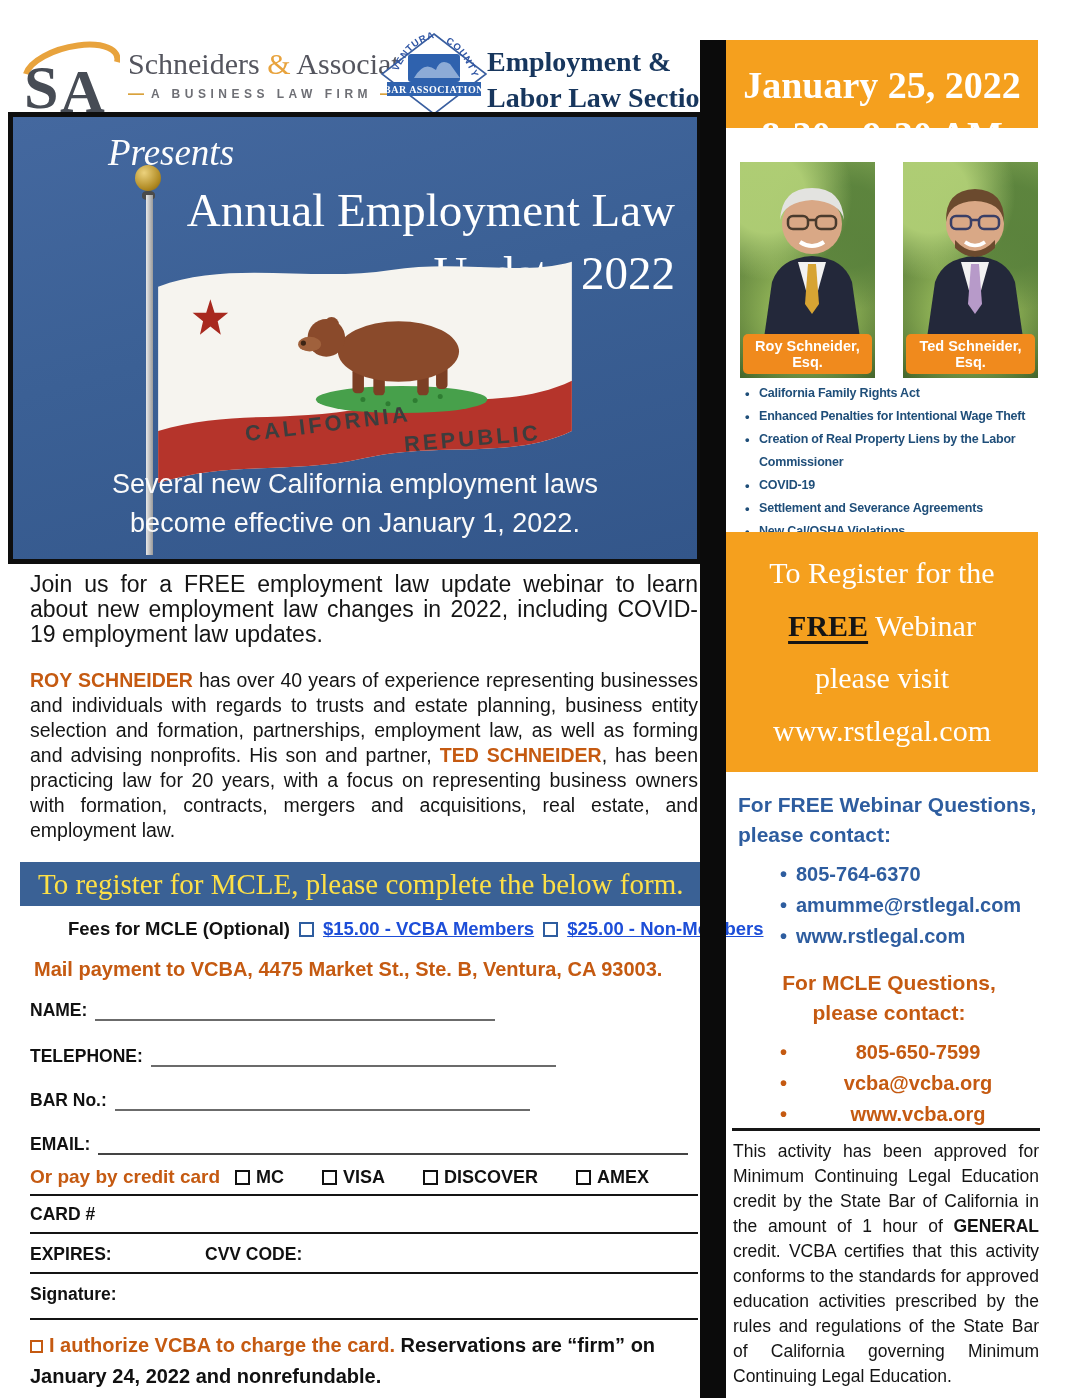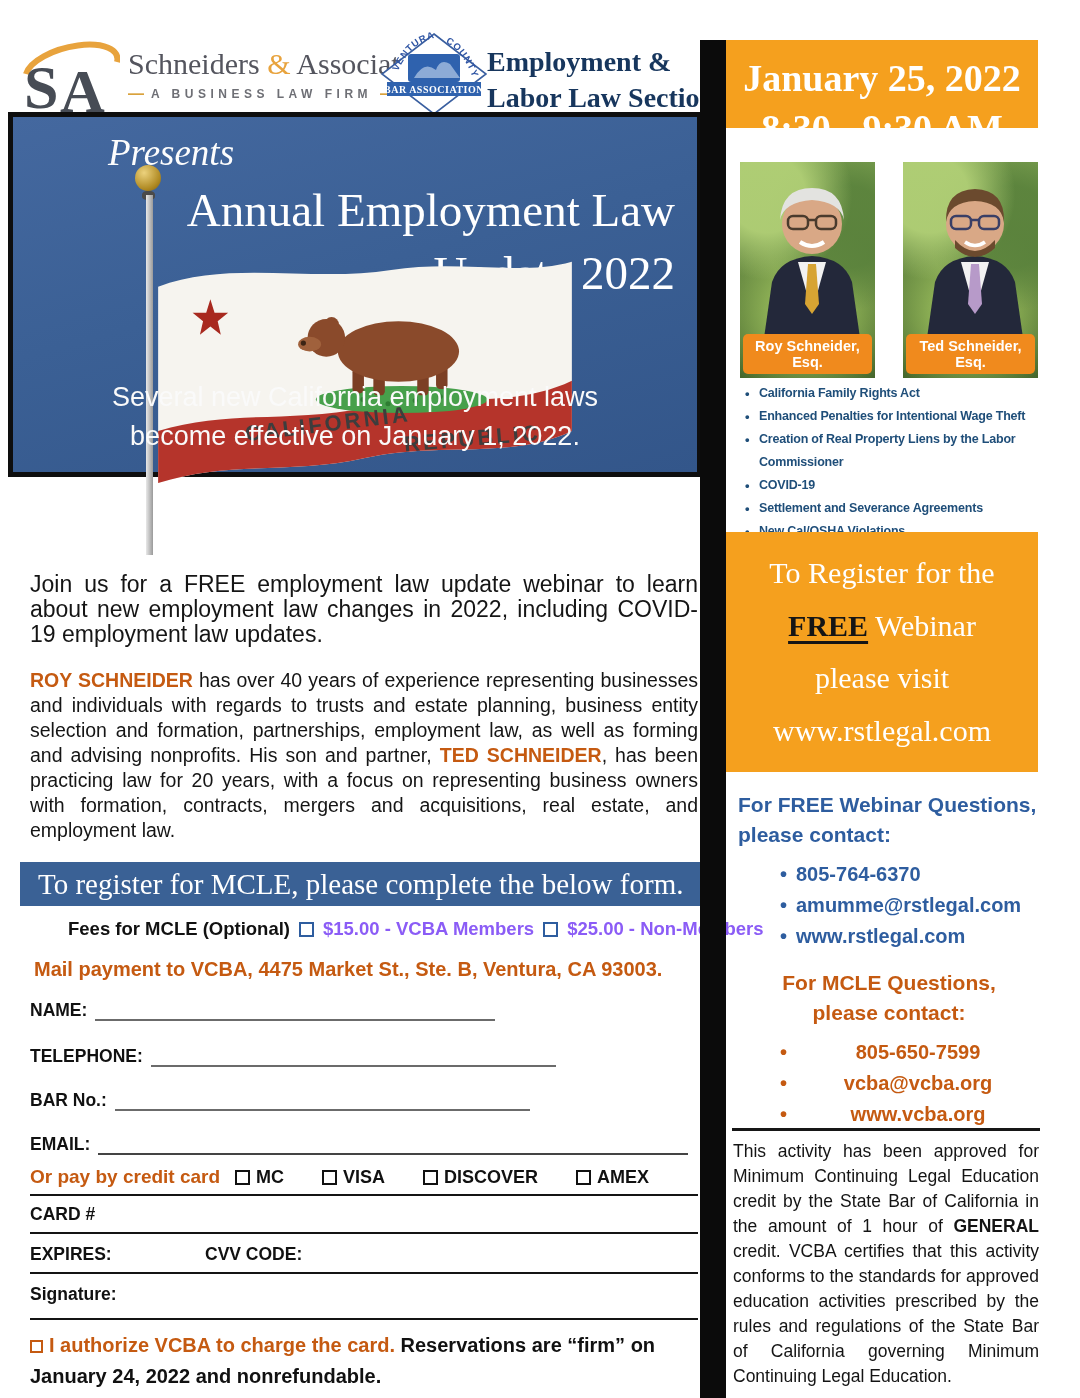--- a/index.html
+++ b/index.html
@@ -12,43 +12,43 @@
   .brand-text .firm .amp { color:#E8A33D; }
   .brand-text .firm .llp { font-size:22px; letter-spacing:1px; }
   .tagline { display:flex; align-items:center; gap:8px; margin-top:4px; }
   .tagline .dash { color:#D9A23C; font-weight:bold; letter-spacing:-1px; }
   .tagline .tg { font-size:12px; letter-spacing:4.5px; color:#6e6f75; font-weight:bold; }
 
   .vcba { position:absolute; left:380px; top:32px; }
   .section-title { position:absolute; left:487px; top:44px; font-family:"Liberation Serif", serif; font-weight:bold; font-size:28px; color:#17365D; line-height:1.3; }
 
   
-  .hero { position:absolute; left:8px; top:112px; width:694px; height:365px;
+  .hero { position:absolute; left:8px; top:112px; width:694px; height:452px;
           background:linear-gradient(165deg,#44689f 0%,#3b6095 45%,#33568a 100%);
           border:5px solid #0e0e0e; }
   .presents { position:absolute; left:95px; top:14px; font-family:"Liberation Serif", serif; font-style:italic; font-size:37px; color:#fdfdfd; }
   .hero-title { position:absolute; right:22px; top:62px; text-align:right; font-family:"Liberation Serif", serif; font-size:47px; color:#ffffff; line-height:1.35; }
   .hero-caption { position:absolute; left:0; right:0; bottom:16px; text-align:center; font-size:27px; color:#fafafa; line-height:1.45; }
   .pole { position:absolute; left:133px; top:78px; width:7px; height:360px; background:linear-gradient(90deg,#e8e8e8,#9a9a9a); }
   .pole-ball { position:absolute; left:122px; top:48px; width:26px; height:26px; border-radius:50%;
                background:radial-gradient(circle at 35% 30%, #ecd27d, #b08a23 65%, #7a5c12); }
   .pole-node { position:absolute; left:129px; top:74px; width:13px; height:9px; border-radius:40%; background:#4a4a4a; }
   .flag { position:absolute; left:142px; top:130px; }
 
   
   .intro { position:absolute; left:30px; top:572px; width:668px; font-size:23px; line-height:25px; text-align:justify; color:#151515; }
   .bio   { position:absolute; left:30px; top:668px; width:668px; font-size:19.5px; line-height:25px; text-align:justify; color:#151515; }
   .orange-name { color:#C55A11; font-weight:bold; }
 
   .mcle-banner { position:absolute; left:20px; top:862px; width:682px; height:44px; background:#3A6195;
-                 color:#ffffff; font-family:"Liberation Serif", serif; font-size:29px; line-height:44px; padding-left:18px; }
+                 color:#fde047; font-family:"Liberation Serif", serif; font-size:29px; line-height:44px; padding-left:18px; }
 
   .fees-row { position:absolute; left:32px; top:918px; width:668px; display:flex; align-items:center; gap:9px; font-size:18.5px; font-weight:bold; white-space:nowrap; }
   .fees-label { color:#111;margin-left:36px; }
-  .fee-option { color:#8b5cf6; }
+  .fee-option { color:#1d4ed8;text-decoration:underline; }
   .cb { display:inline-block; width:15px; height:15px; border:2.5px solid #111; background:#fff; flex:none; }
   .cb.blue { border-color:#2E5D9F; }
   .cb.orange { border-color:#C55A11; }
 
   .mail-line { position:absolute; left:34px; top:958px; color:#C55A11; font-weight:bold; font-size:20px; }
 
   .field { position:absolute; left:30px; display:flex; align-items:flex-end; gap:8px; font-size:17.5px; font-weight:bold; color:#111; }
   .field .line { border-bottom:2px solid #6b6b6b; height:20px; }
   .f-name { top:1000px; } .f-name .line { width:400px; }
   .f-tel  { top:1046px; } .f-tel .line { width:405px; }
@@ -69,21 +69,21 @@
 
   .authorize { position:absolute; left:30px; top:1330px; width:672px; font-size:20px; font-weight:bold; line-height:1.55; color:#111; }
   .authorize .cb { width:13px; height:13px; border-width:2px; vertical-align:-1px; margin-right:6px; }
   .auth-orange { color:#C55A11; }
 
   
   .divider { position:absolute; left:700px; top:40px; width:26px; height:1358px; background:#0b0b0b; }
 
   .date-block { position:absolute; left:726px; top:40px; width:312px; height:88px; background:#F5A01E;
                 color:#fff; font-family:"Liberation Serif", serif; font-weight:bold; font-size:38px;
-                text-align:center; line-height:1.32; padding-top:13px; }
+                text-align:center; line-height:1.32; padding-top:20px; }
 
   .photos { position:absolute; left:740px; top:162px; width:298px; display:flex; gap:28px; }
   .photo { position:relative; width:144px; height:216px; overflow:hidden;
            background:
              radial-gradient(circle at 20% 15%, rgba(180,210,120,.9) 0 18%, transparent 40%),
              radial-gradient(circle at 80% 30%, rgba(90,130,60,.9) 0 22%, transparent 45%),
              radial-gradient(circle at 50% 70%, rgba(150,185,90,.8) 0 25%, transparent 55%),
              linear-gradient(180deg,#7ba050 0%, #5d7f3c 55%, #46672c 100%); }
   .photo svg { position:absolute; left:0; bottom:26px; }
   .photo-caption { position:absolute; left:3px; right:3px; bottom:4px; background:#F08A1D; border-radius:5px;

